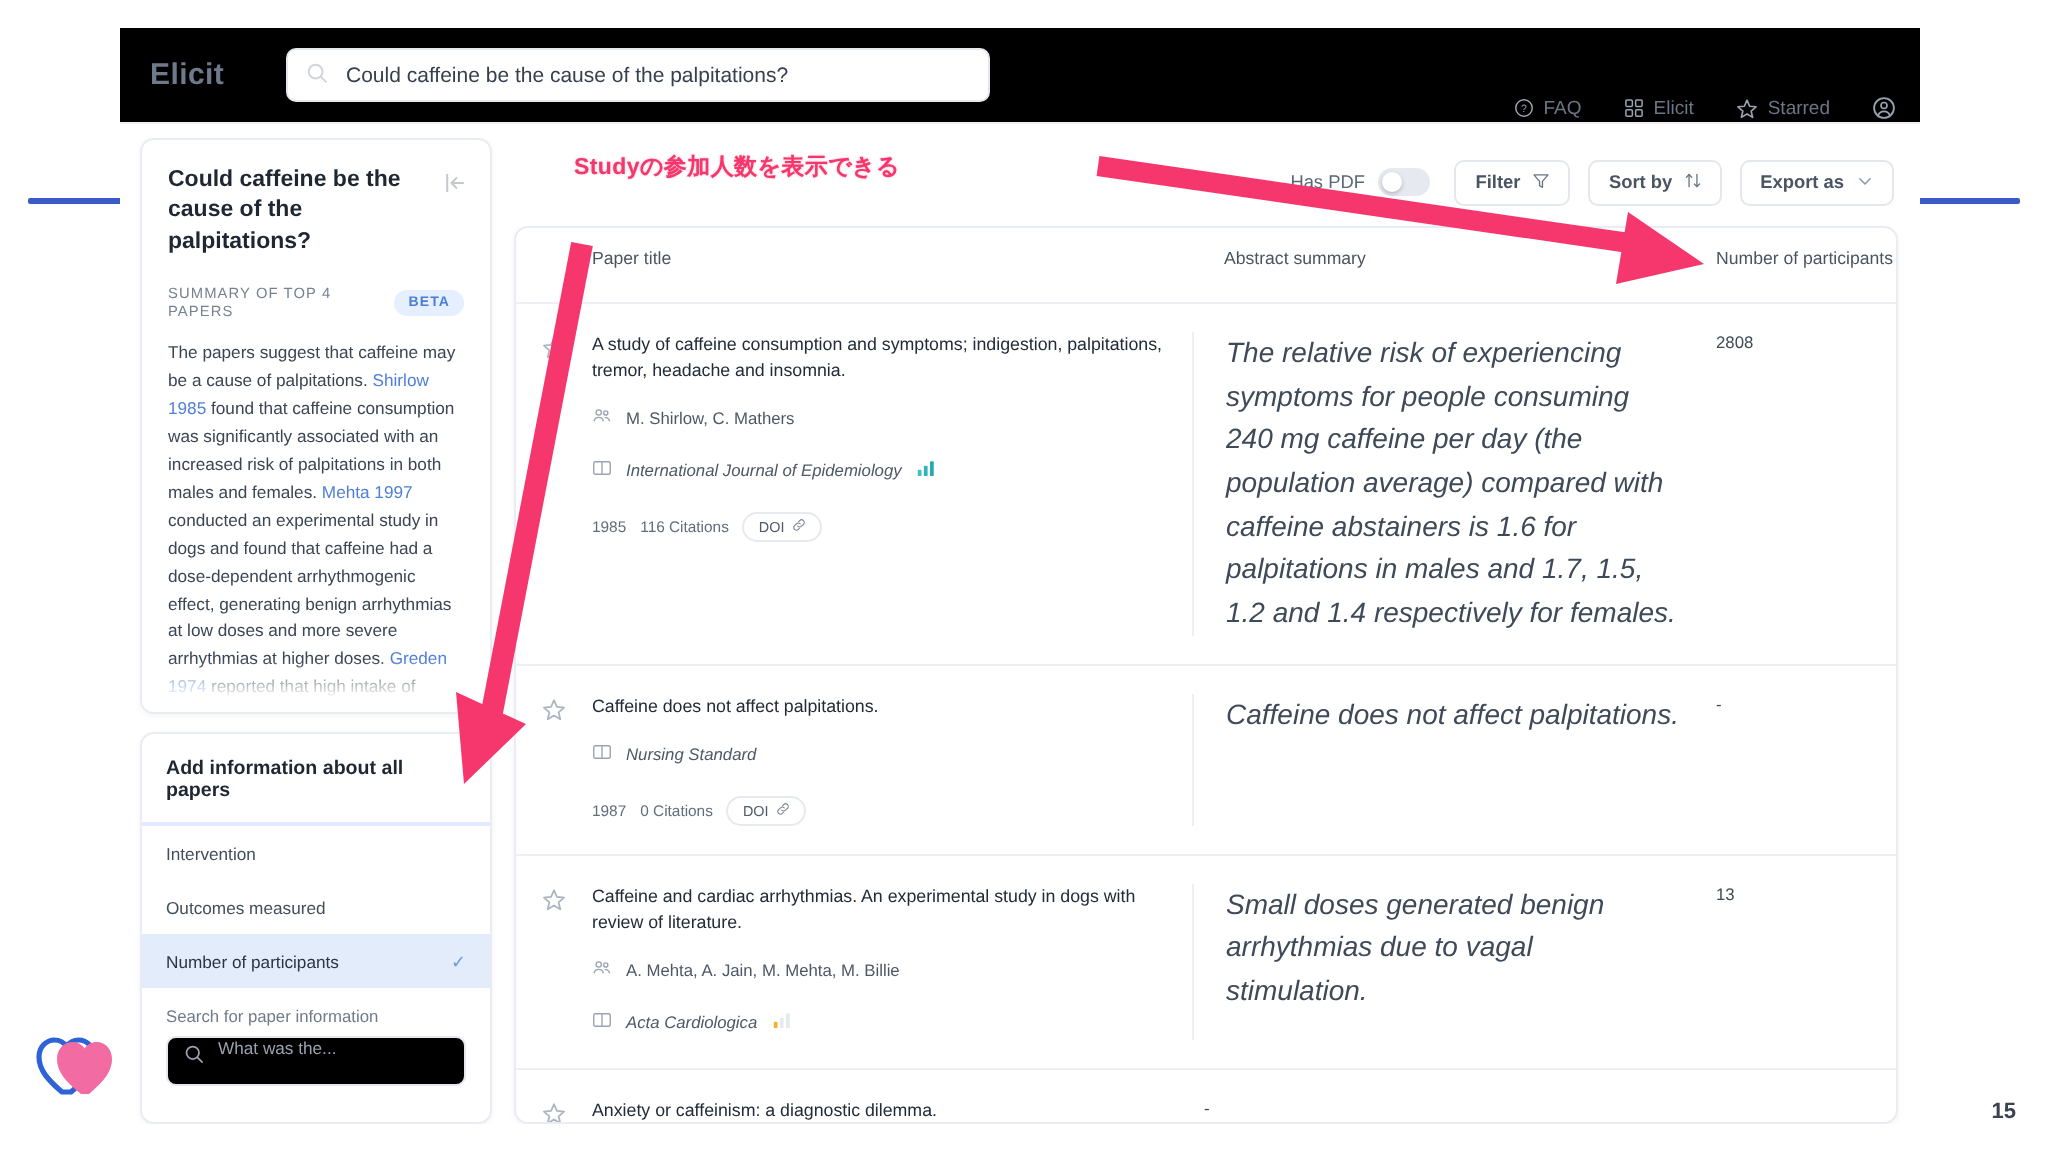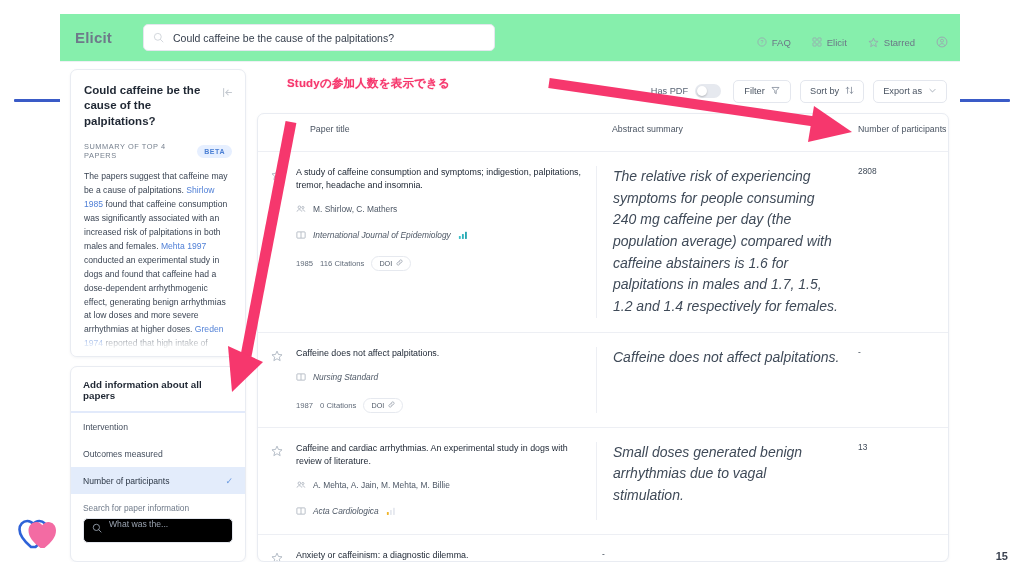--- a/index.html
+++ b/index.html
@@ -23,42 +23,42 @@
   .app {
     position: absolute; left: 60px; top: 14px;
     width: 900px; height: 548px;
     background: #ffffff;
     overflow: hidden;
   }
 
   
   .topbar {
     position: relative; height: 48px;
-    background: #86efac;
+    background: #000000;
     border-bottom: 1px solid #eef0f4;
     display: flex; align-items: center;
   }
   .brand {
     margin-left: 15px; width: 58px;
     font-size: 15px; font-weight: 700; color: #6e7a8a;
     letter-spacing: .2px;
   }
   .searchbox {
     margin-left: 10px; width: 352px; height: 27px;
     border: 1px solid #e4e7ee; border-radius: 5px;
     background: #fff; display: flex; align-items: center;
     padding: 0 9px; gap: 9px;
   }
   .searchbox .q-ico { flex: 0 0 auto; opacity: .45; }
   .searchbox .q-val {
     font-size: 10.5px; color: #37404e; white-space: nowrap;
     overflow: hidden; text-overflow: ellipsis;
   }
   .topnav {
-    position: absolute; right: 12px; top: 4px; height: 48px;
+    position: absolute; right: 12px; top: 16px; height: 48px;
     display: flex; align-items: center; gap: 21px;
   }
   .topnav .nav-item {
     display: flex; align-items: center; gap: 5px;
     font-size: 9.5px; color: #6b7686; white-space: nowrap;
   }
   .topnav .nav-item svg { display: block; }
 
   
   .body { position: relative; height: 500px; background: #fff; }
@@ -158,37 +158,37 @@
   }
   .toggle .knob {
     position: absolute; left: 2px; top: 2px;
     width: 10px; height: 10px; border-radius: 50%;
     background: #fff; box-shadow: 0 1px 2px rgba(0,0,0,.22);
   }
   .tbtn {
     height: 23px; min-width: 58px; padding: 0 9px;
     border: 1px solid #e4e7ee; border-radius: 5px; background: #fff;
     display: flex; align-items: center; justify-content: center; gap: 6px;
-    font-size: 9.2px; color: #4a5462; cursor: pointer;
+    font-size: 9.2px; color: #4a5462; cursor: pointer; font-weight: bold;
   }
 
   .table {
     border: 1px solid #e9ecf2; border-radius: 7px;
     background: #fff; overflow: hidden; height: 449px;
     box-shadow: 0 1px 3px rgba(26,40,70,.05);
   }
   .thead {
     display: flex; height: 38px; align-items: flex-start;
     border-bottom: 1px solid #edeff4; padding-top: 10px;
   }
   .th {
     font-size: 8.8px; color: #4a5462; font-weight: 400; line-height: 1.35;
   }
   .col-star  { width: 38px; flex: 0 0 38px; }
-  .col-title { width: 300px; flex: 0 0 300px; padding-left: 14px; }
+  .col-title { width: 300px; flex: 0 0 300px; padding-left: 0; }
   .col-abs   { flex: 1 1 auto; padding-left: 16px; }
   .col-num   { width: 96px; flex: 0 0 96px; padding-left: 6px; }
 
   .trow { display: flex; border-bottom: 1px solid #edeff4; padding: 14px 0 14px 0; }
   .trow.last { border-bottom: none; }
   .star-cell { width: 38px; flex: 0 0 38px; display: flex; justify-content: center; padding-top: 1px; }
   .star-cell svg { cursor: pointer; }
   .title-cell { width: 300px; flex: 0 0 300px; padding-right: 14px; }
   .p-title { font-size: 8.9px; font-weight: 400; color: #222b38; line-height: 1.45; }
   .p-line { margin-top: 8px; display: flex; align-items: center; gap: 7px; }

